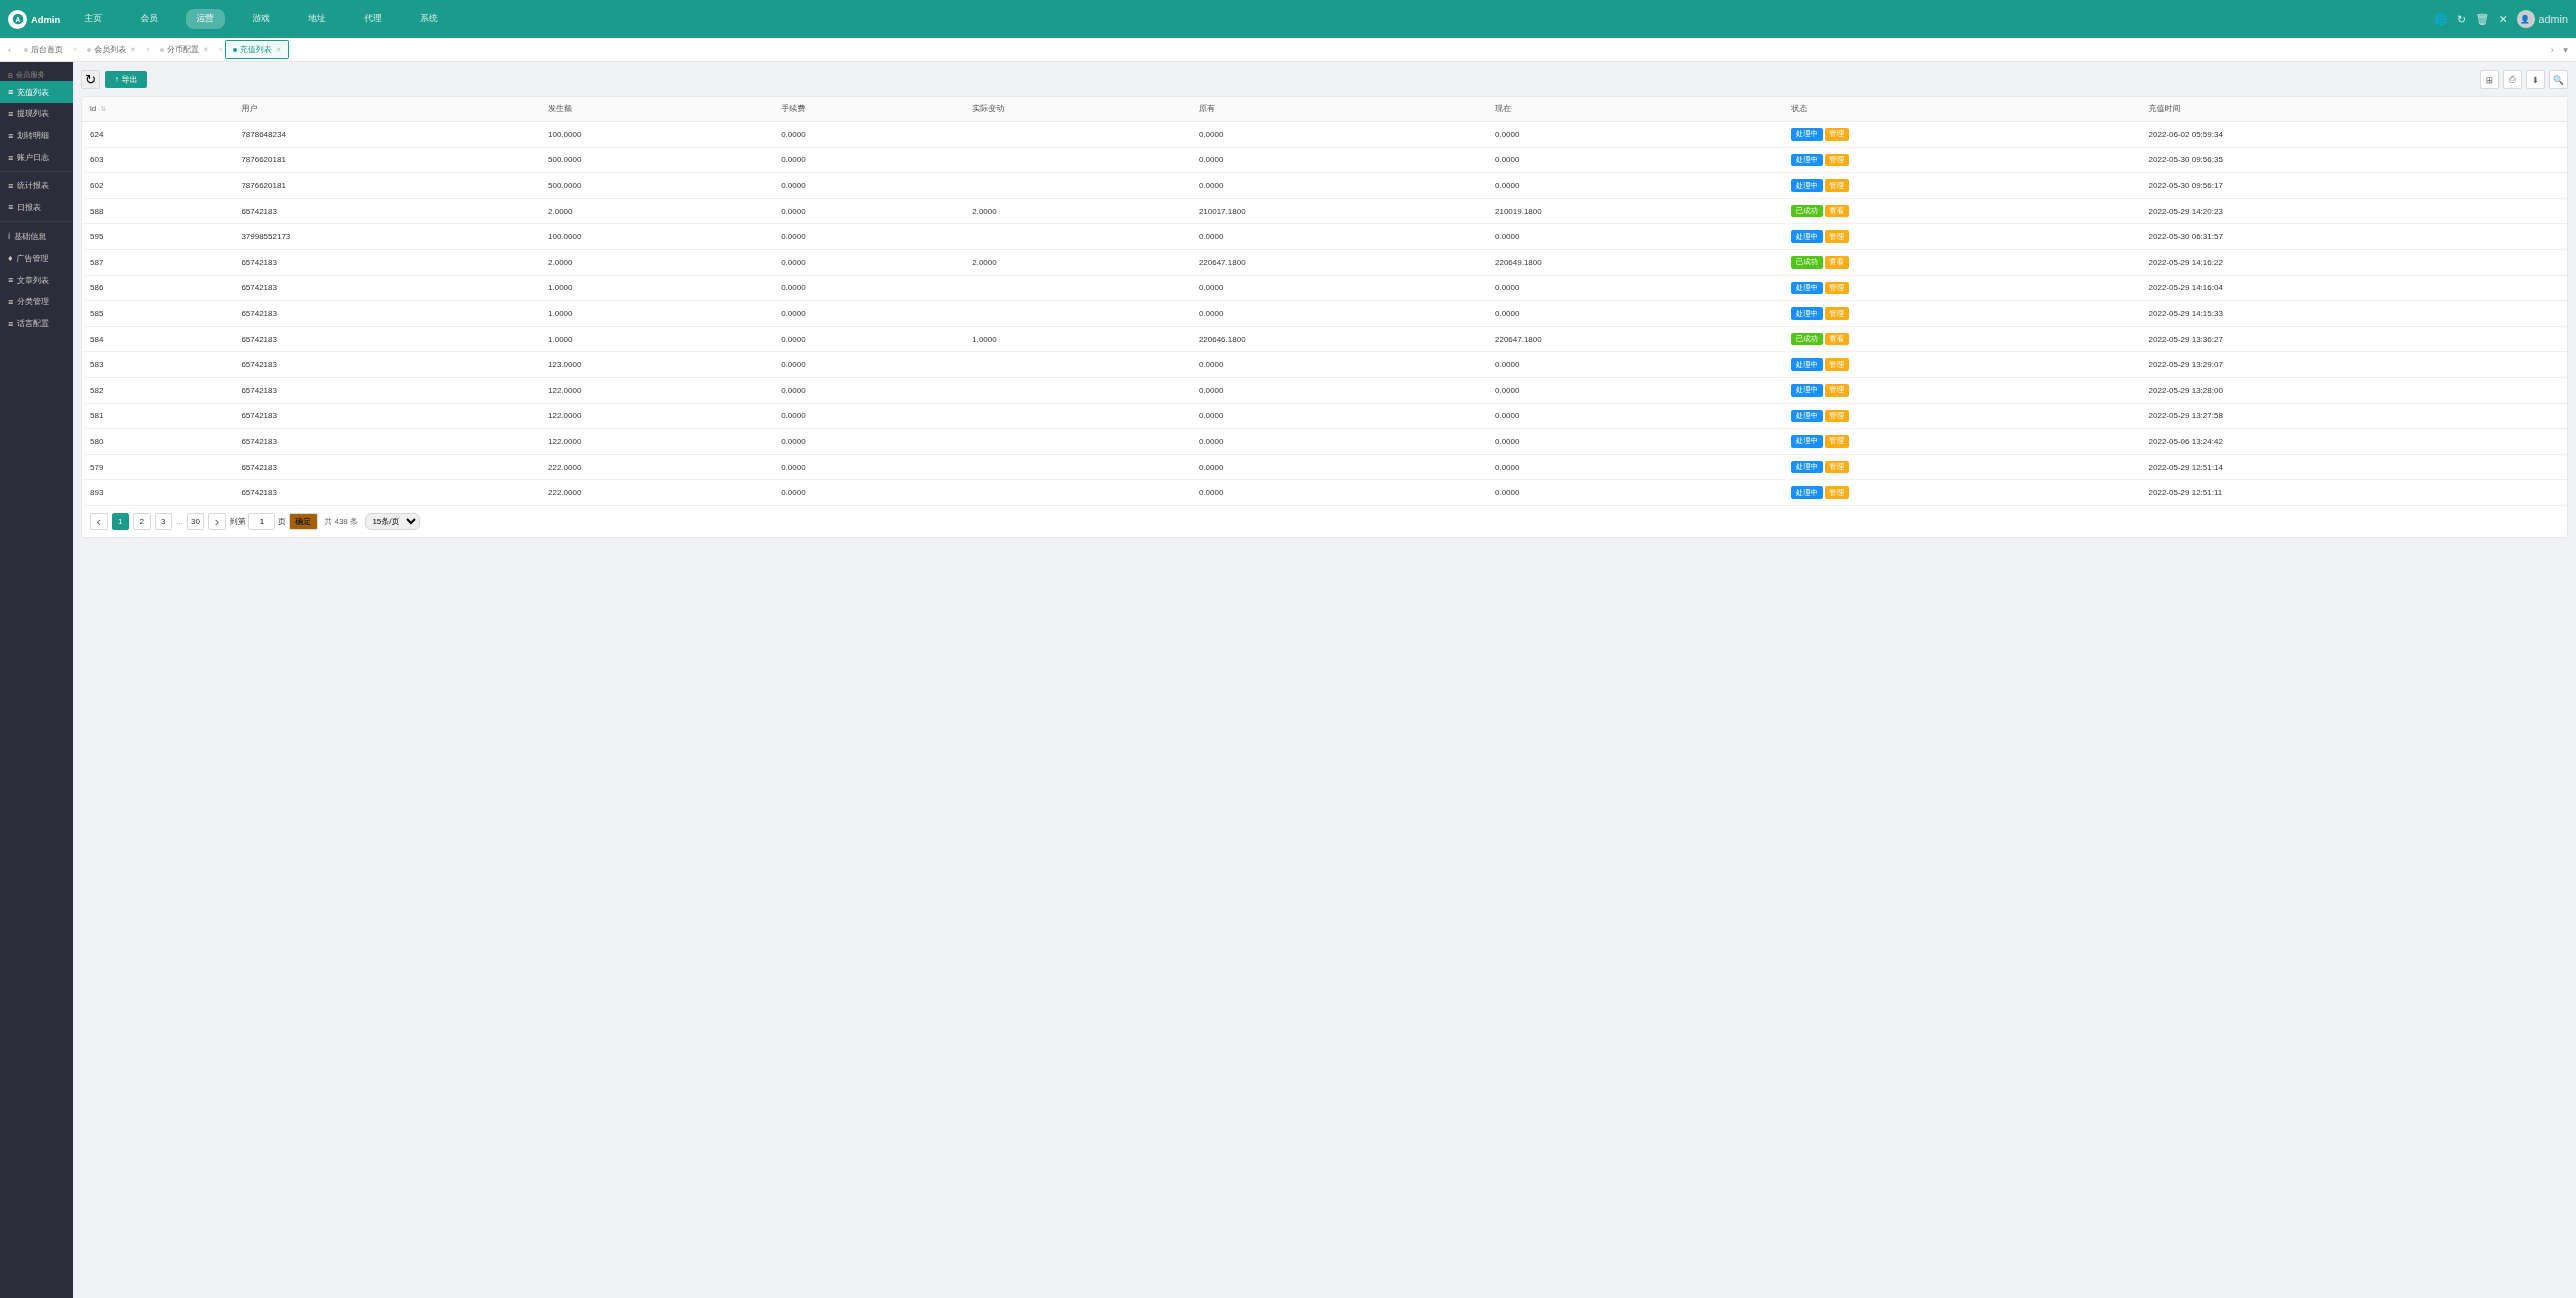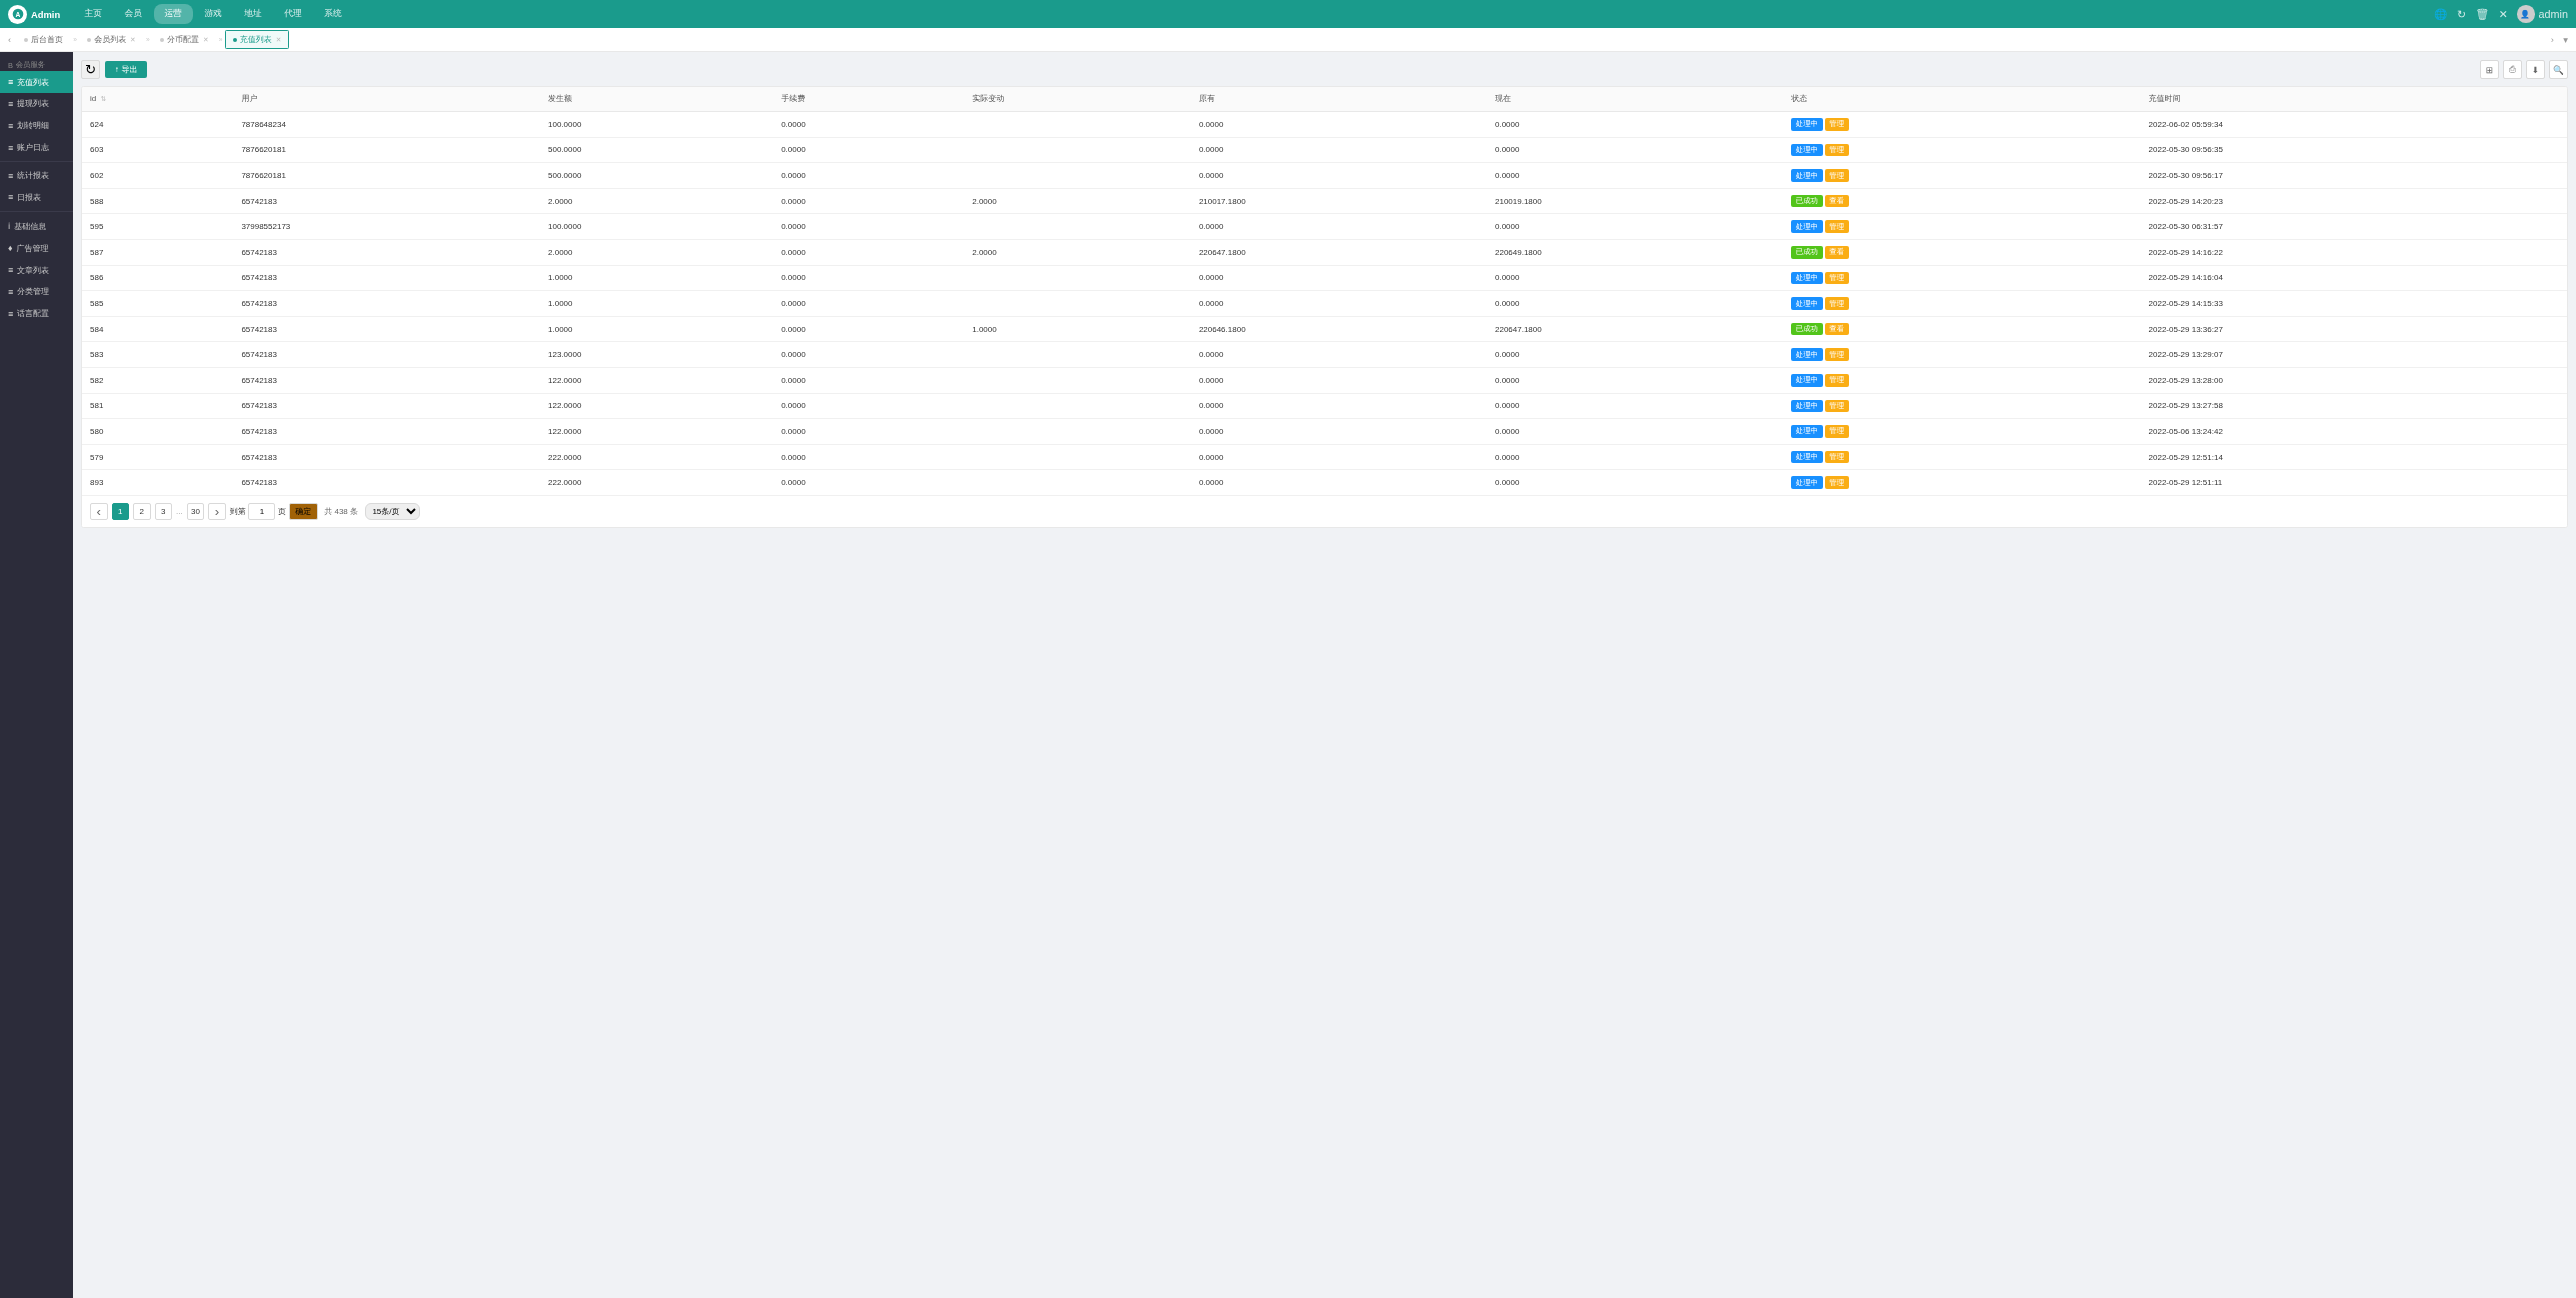--- a/index.html
+++ b/index.html
@@ -1,37 +1,37 @@
 <!DOCTYPE html>
 <html style="font-size:10.8px"><head>
   <meta charset="utf-8">
   <style>
     * { box-sizing: border-box; margin: 0; padding: 0; font-family: 'Microsoft YaHei', Arial, sans-serif; }
     body { background: #f0f2f5; font-size: 8px; color: #333; }
 
     
     .top-nav {
       background: #1a9b8c;
-      height: 28px;
+      height: 38px;
       display: flex;
       align-items: center;
       padding: 0 8px;
       color: #fff;
     }
     .top-nav .logo {
       display: flex; align-items: center; gap: 4px;
       margin-right: 13.5px;
       font-size: 9.4px; font-weight: bold;
     }
     .logo-icon {
       width: 19px; height: 19px; background: #fff; border-radius: 50%;
       display: flex; align-items: center; justify-content: center;
     }
     .logo-icon svg { width: 12px; height: 12px; }
-    .nav-items { display: flex; gap: 1px; flex: 1; }
+    .nav-items { display: flex; gap: 17px; flex: 1; }
     .nav-item {
       padding: 4px 10.8px; border-radius: 2.7px; cursor: pointer;
       font-size: 8.7px; color: rgba(255,255,255,0.85);
     }
     .nav-item:hover, .nav-item.active { background: rgba(255,255,255,0.2); color: #fff; border-radius: 8px; }
     .nav-item.active { background: rgba(255,255,255,0.25); }
     .nav-right { display: flex; align-items: center; gap: 9.4px; margin-left: auto; }
     .nav-right span { color: rgba(255,255,255,0.8); cursor: pointer; font-size: 10.8px; }
     .user-area { display: flex; align-items: center; gap: 4px; cursor: pointer; }
     .user-avatar { width: 17.5px; height: 17.5px; background: #ccc; border-radius: 50%; overflow: hidden; display: flex; align-items: center; justify-content: center; }

